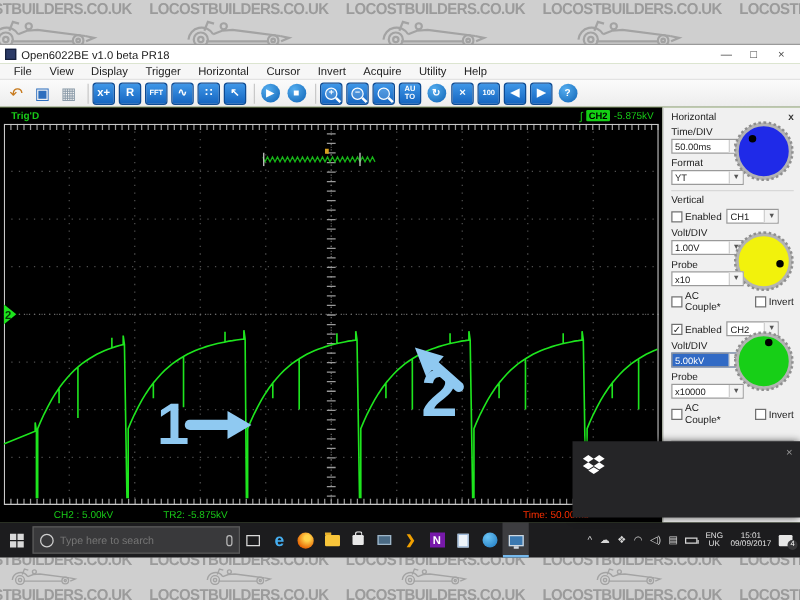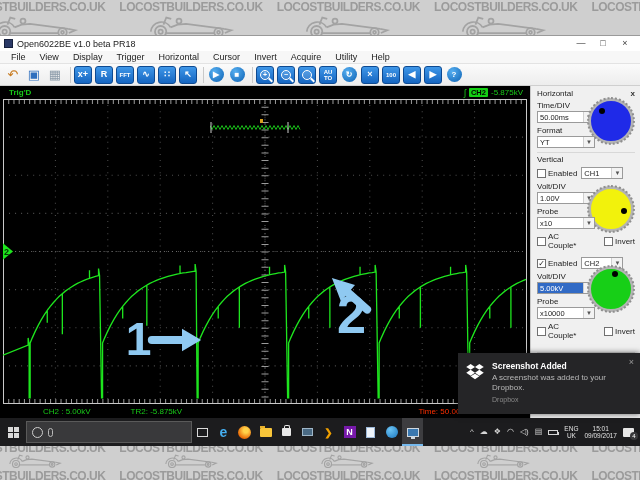--- a/index.html
+++ b/index.html
@@ -476,39 +476,35 @@
 <div id="notif">
   <div id="notif-icon">
     <svg width="18" height="16" viewBox="0 0 24 22" fill="#fff">
       <polygon points="6,0 0,4 6,8 12,4"></polygon>
         <polygon points="18,0 12,4 18,8 24,4"></polygon>
       <polygon points="6,8 0,12 6,16 12,12"></polygon>
         <polygon points="18,8 12,12 18,16 24,12"></polygon>
       <polygon points="6,17 12,21 18,17 12,13.5"></polygon>
     </svg>
   </div>
-  <div id="notif-body">
-    <div id="notif-title">Screenshot Added</div>
-    <div id="notif-text">A screenshot was added to your Dropbox.</div>
-    <div id="notif-src">Dropbox</div>
-  </div>
   <span id="notif-close">×</span>
 </div>
 
 <div id="taskbar">
   <div id="start-btn">
     <span id="start-glyph">
         <i></i>
         <i></i>
         <i></i>
         <i></i>
       </span>
   </div>
   <div id="search-box">
     <span id="cortana-ring"></span>
+    <input id="search-input" placeholder="Type here to search" style="">
     <span id="mic-icon"></span>
   </div>
   <div id="task-apps">
 
   <span class="tapp">
         <span class="tb-outline"></span>
       </span>
       <span class="tapp">
         <span class="tb-edge">e</span>
       </span>

